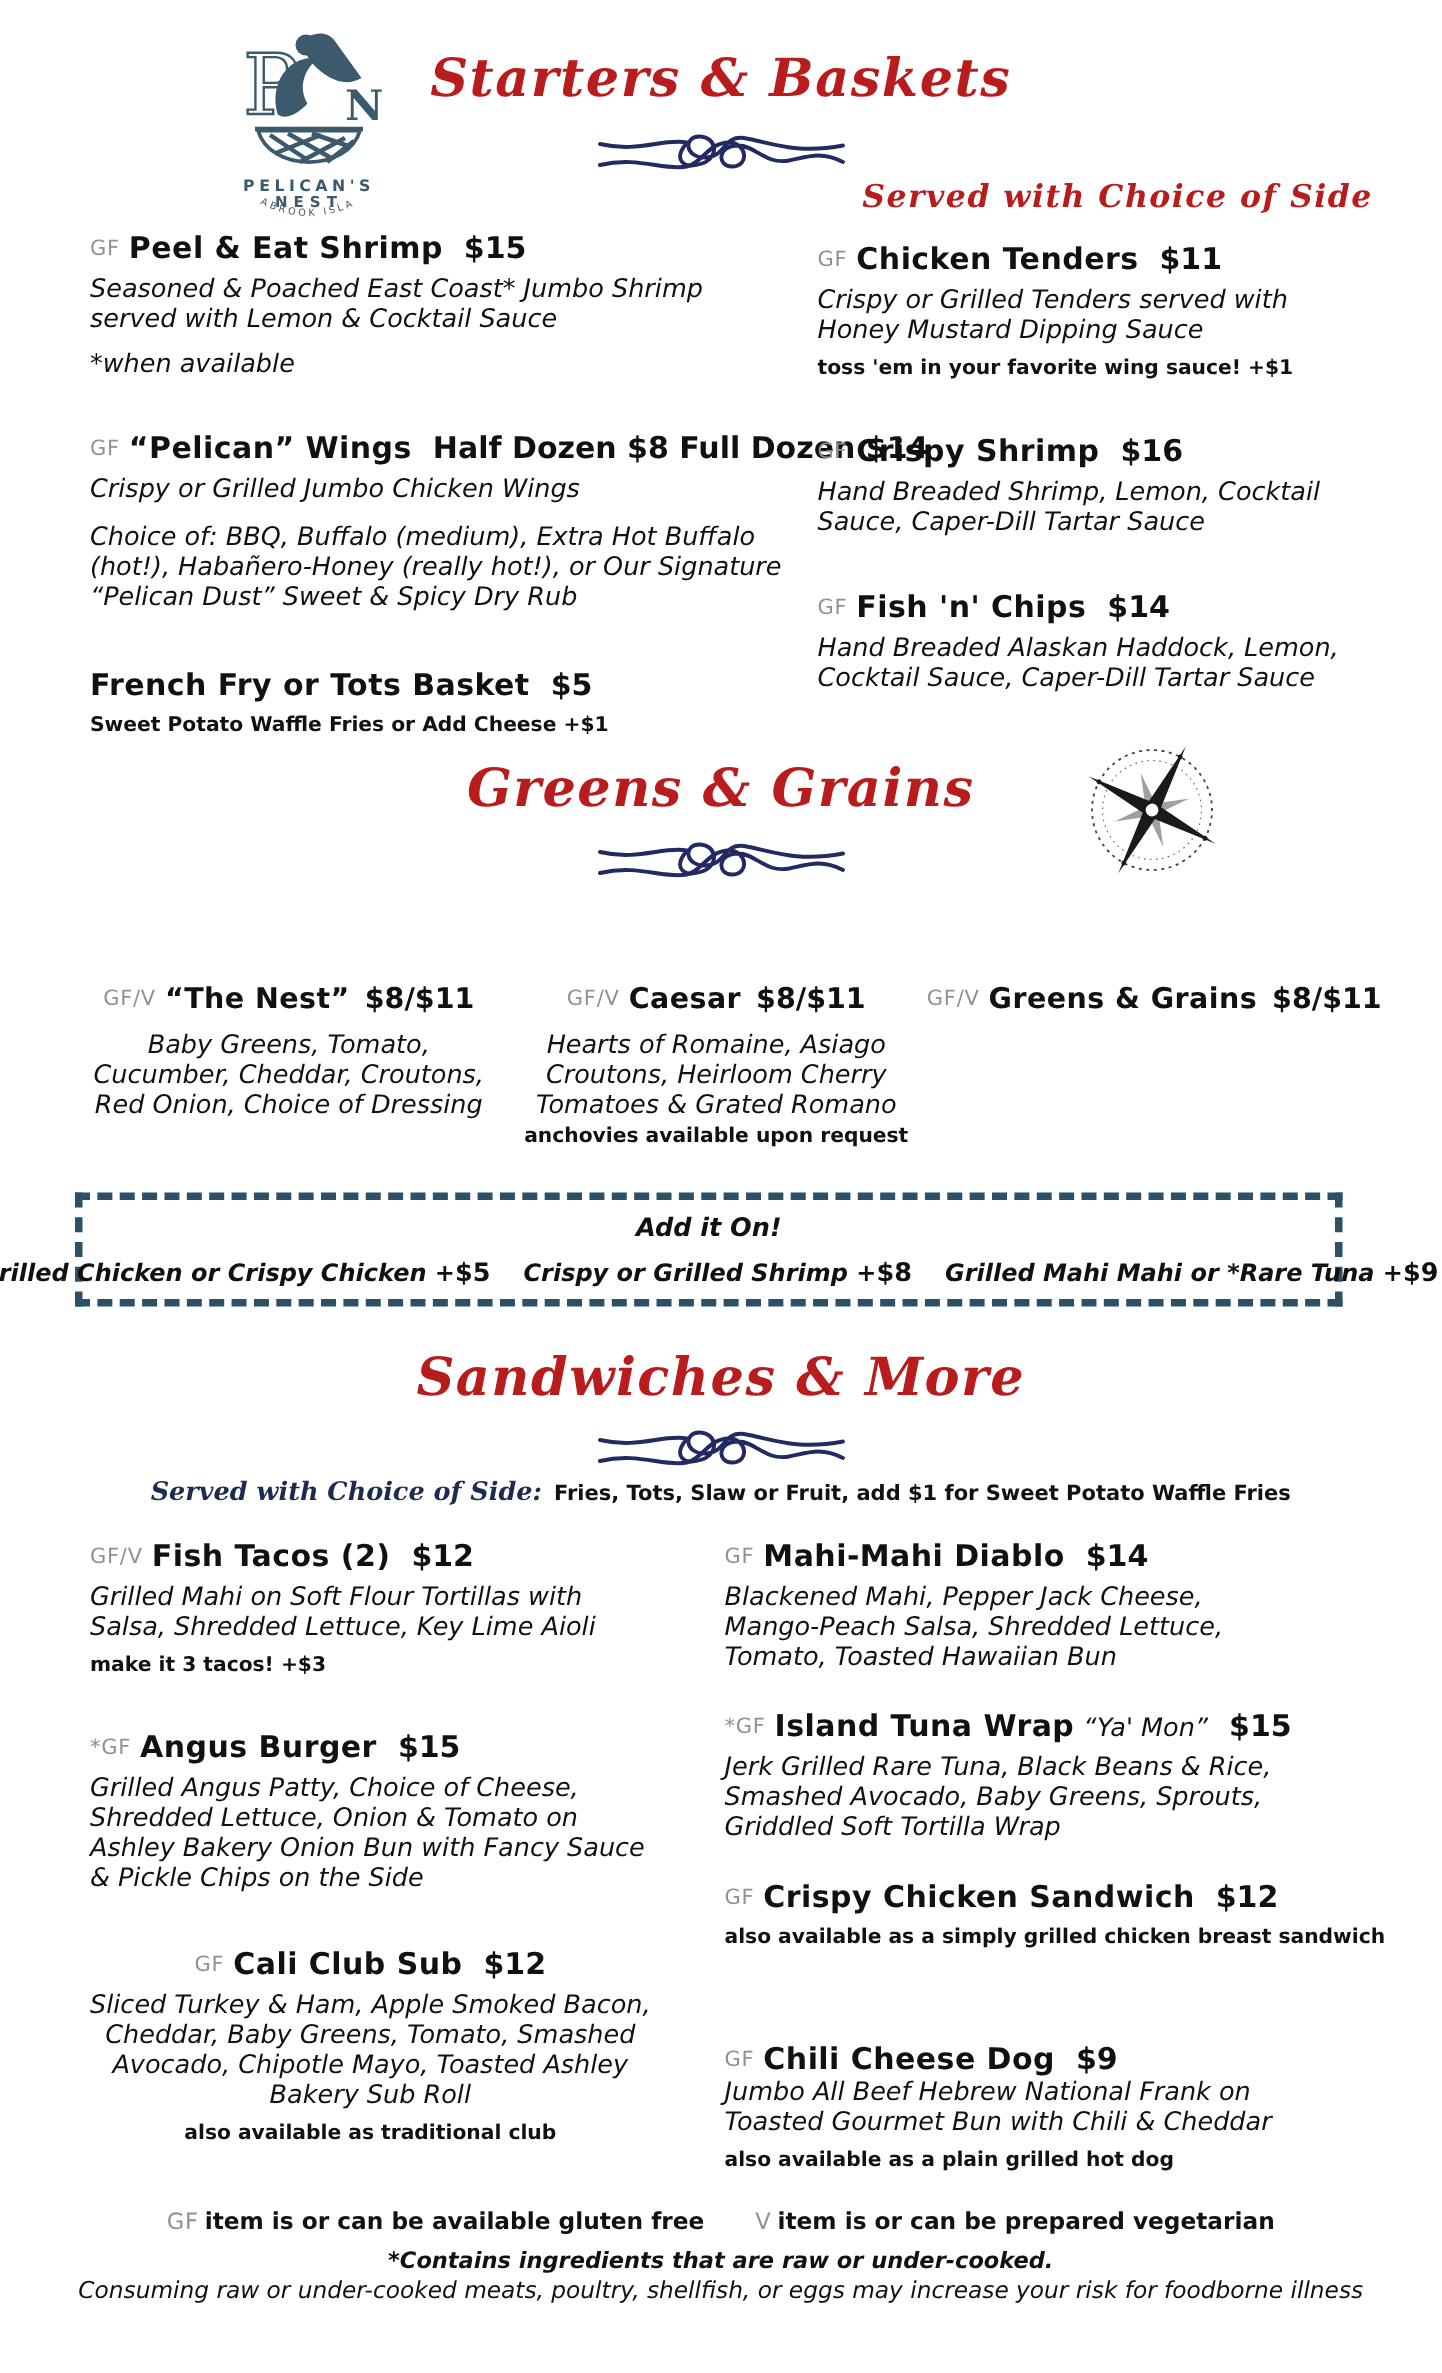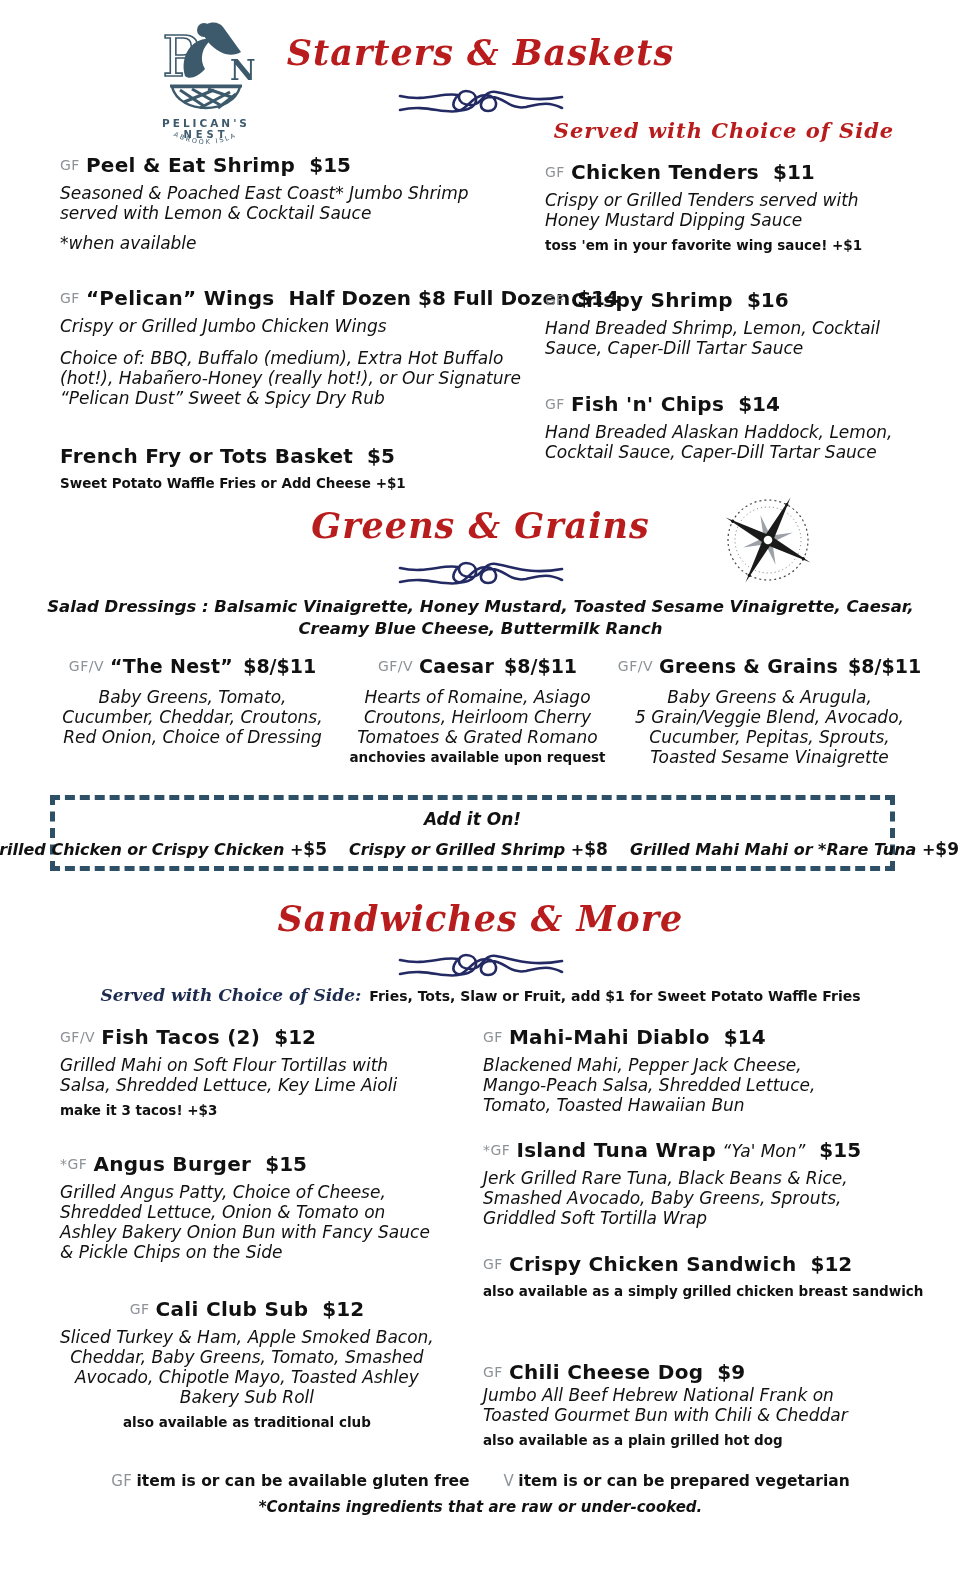--- a/index.html
+++ b/index.html
@@ -84,21 +84,21 @@
 
   <div class="abs center script-title h-main" style="top:32px;">Starters &amp; Baskets</div>
 
   <svg class="abs" style="left:396px;top:80px;" width="170" height="42" viewBox="0 0 170 42">
     <g fill="none" stroke="#232a63" stroke-width="2.6" stroke-linecap="round">
       <path d="M4,16 C30,22 46,12 62,15 C52,27 60,33 72,29 C84,25 82,11 70,11 C60,11 60,25 74,25 C88,25 86,10 100,12 C118,15 134,23 166,17"></path>
       <path d="M4,30 C30,24 46,34 62,31 C72,29 76,15 90,15 C102,15 104,31 92,31 C82,31 82,17 96,17 C108,17 114,30 130,27 C144,24 152,21 166,28"></path>
     </g>
   </svg>
 
-  <div class="abs script-title h-sub" style="left:524px;top:118px;width:400px;text-align:center;">Served with Choice of Side</div>
+  <div class="abs script-title h-sub" style="left:545px;top:118px;width:400px;text-align:center;">Served with Choice of Side</div>
 
   <div class="abs" style="left:60px;top:150px;width:480px;">
     <div class="item" style="top:3px;">
       <div class="t-line"><span class="tag">GF</span><span class="name">Peel &amp; Eat Shrimp</span><span class="price">$15</span></div>
       <p class="desc">Seasoned &amp; Poached East Coast* Jumbo Shrimp
 served with Lemon &amp; Cocktail Sauce</p>
       <p class="note-i">*when available</p>
     </div>
     <div class="item" style="top:136px;">
       <div class="t-line"><span class="tag">GF</span><span class="name">“Pelican” Wings</span><span class="price">Half Dozen $8 Full Dozen $14</span></div>
@@ -158,42 +158,36 @@
         <polygon points="100,50 52,55 52,45"></polygon>
       </g>
       <circle cx="52" cy="50" r="5" fill="#fff" stroke="#1a1a1a" stroke-width="1.5"></circle>
       <circle cx="52" cy="10" r="1.6" fill="#1a1a1a"></circle>
         <circle cx="52" cy="90" r="1.6" fill="#1a1a1a"></circle>
       <circle cx="12" cy="50" r="1.6" fill="#1a1a1a"></circle>
         <circle cx="92" cy="50" r="1.6" fill="#1a1a1a"></circle>
     </g>
   </svg>
 
-  <div class="abs center dressings" style="top:596px;">Salad Dressings : Balsamic Vinaigrette, Honey Mustard, Toasted Sesame Vinaigrette, Caesar,
-Creamy Blue Cheese, Buttermilk Ranch</div>
 
   <div class="abs item salad" style="left:60px;top:655px;width:265px;">
     <div class="t-line" style="text-align:center;"><span class="tag">GF/V</span><span class="name">“The Nest”</span><span class="price">$8/$11</span></div>
     <p class="desc" style="margin-top:10px;">Baby Greens, Tomato,
 Cucumber, Cheddar, Croutons,
 Red Onion, Choice of Dressing</p>
   </div>
   <div class="abs item salad" style="left:345px;top:655px;width:265px;">
     <div class="t-line" style="text-align:center;"><span class="tag">GF/V</span><span class="name">Caesar</span><span class="price">$8/$11</span></div>
     <p class="desc" style="margin-top:10px;">Hearts of Romaine, Asiago
 Croutons, Heirloom Cherry
 Tomatoes &amp; Grated Romano</p>
     <p class="note-s" style="margin-top:2px;">anchovies available upon request</p>
   </div>
   <div class="abs item salad" style="left:612px;top:655px;width:315px;">
     <div class="t-line" style="text-align:center;"><span class="tag">GF/V</span><span class="name">Greens &amp; Grains</span><span class="price">$8/$11</span></div>
-    <p class="desc" style="margin-top:10px;">Baby Greens &amp; Arugula,
-5 Grain/Veggie Blend, Avocado,
-Cucumber, Pepitas, Sprouts,
-Toasted Sesame Vinaigrette</p>
   </div>
 
   <div id="addon-box" class="abs" style="left:50px;top:795px;width:845px;height:76px;">
     <div class="addon-title">Add it On!</div>
     <div class="addon-line">
       <span class="addon-part"><span>Grilled Chicken or Crispy Chicken +</span><b>$5</b></span>
       <span class="addon-part"><span>Crispy or Grilled Shrimp +</span><b>$8</b></span>
       <span class="addon-part"><span>Grilled Mahi Mahi or *Rare Tuna +</span><b>$9</b></span>
     </div>
   </div>
@@ -257,14 +251,15 @@
       <p class="desc" style="margin-top:1px;">Jumbo All Beef Hebrew National Frank on
 Toasted Gourmet Bun with Chili &amp; Cheddar</p>
       <p class="note-s">also available as a plain grilled hot dog</p>
     </div>
   </div>
 
   <div class="abs center foot-key" style="top:1472px;">
     <span class="tag">GF</span><span>item is or can be available gluten free</span><span class="foot-gap"></span><span class="tag">V</span><span>item is or can be prepared vegetarian</span>
   </div>
   <div class="abs center foot-note1" style="top:1498px;">*Contains ingredients that are raw or under-cooked.</div>
+  <div class="abs center foot-note2" style="top:1518px;">Consuming raw or under-cooked meats, poultry, shellfish, or eggs may increase your risk for foodborne illness</div>
 
 </div>
 
 </body></html>

